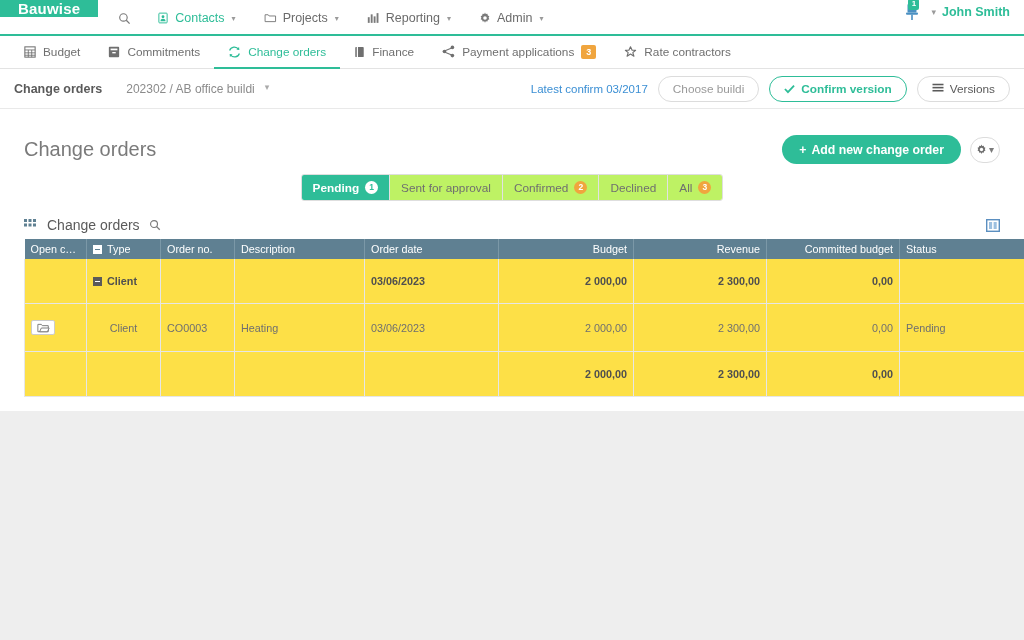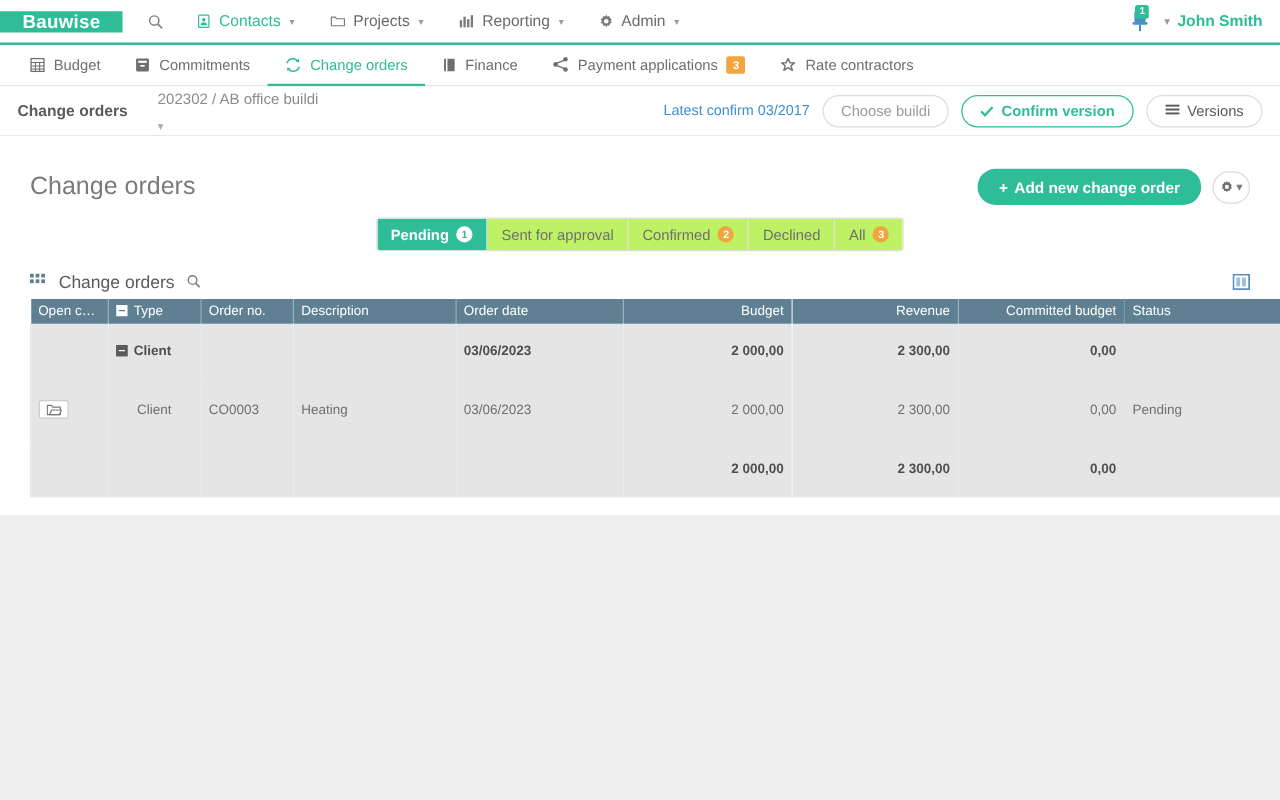--- a/index.html
+++ b/index.html
@@ -7,21 +7,21 @@
   body {
     width:1024px; height:640px;
     font-family:"Liberation Sans", sans-serif;
     background:#ffffff;
     color:#5a5a5a;
     overflow:hidden;
   }
   .app { width:1024px; height:640px; position:relative; display:flex; flex-direction:column; background:#eeeeee; }
 
   
-  .topbar { height:36px; background:#ffffff; display:flex; align-items:center; border-bottom:2px solid #2ebd98; flex:0 0 36px; }
+  .topbar { height:36px; background:#ffffff; display:flex; align-items:flex-start; border-bottom:2px solid #2ebd98; flex:0 0 36px; }
   .brand { background:#2ebd98; color:#ffffff; font-size:15px; font-weight:bold; display:flex; align-items:center; padding:0 18px; letter-spacing:.2px; }
   .nav { display:flex; align-items:center; flex:1; padding-left:4px; }
   .nav-item { display:flex; align-items:center; gap:6px; padding:0 14px; height:36px; font-size:12.5px; color:#6b6b6b; cursor:pointer; white-space:nowrap; }
   .nav-item.active { color:#2ebd98; }
   .nav-item .caret { font-size:8px; color:#9a9a9a; margin-left:1px; }
   .nav-search { padding:0 12px 0 16px; display:flex; align-items:center; cursor:pointer; }
   .topright { display:flex; align-items:center; gap:8px; padding-right:14px; }
   .pin-wrap { position:relative; width:22px; height:24px; display:flex; align-items:center; justify-content:center; cursor:pointer; }
   .pin-badge { position:absolute; top:-1px; left:7px; background:#2ebd98; color:#fff; font-size:8px; line-height:10px; min-width:11px; height:11px; border-radius:2px; text-align:center; padding:0 2px; font-weight:bold; z-index:3; }
   .user { display:flex; align-items:center; gap:6px; color:#2ebd98; font-size:12.5px; font-weight:bold; cursor:pointer; }
@@ -29,21 +29,21 @@
 
   
   .tabbar { height:33px; background:#ffffff; display:flex; align-items:stretch; border-bottom:1px solid #e3e3e3; flex:0 0 33px; padding-left:10px; }
   .tab { display:flex; align-items:center; gap:7px; padding:0 14px; font-size:11.8px; color:#6f6f6f; cursor:pointer; border-bottom:2px solid transparent; margin-bottom:-1px; white-space:nowrap; }
   .tab.active { color:#2ebd98; border-bottom-color:#2ebd98; }
   .tab .badge-orange { background:#f0a53e; color:#fff; font-size:9px; font-weight:bold; border-radius:2px; padding:1px 5px; line-height:12px; }
 
   
   .subbar { height:40px; background:#ffffff; display:flex; align-items:center; border-bottom:1px solid #e9e9e9; flex:0 0 40px; padding:0 14px 0 14px; }
   .subbar-title { font-size:12.5px; font-weight:bold; color:#5a5a5a; margin-right:24px; }
-  .proj-sel { display:flex; gap:10px; font-size:12px; color:#8b8b8b; cursor:pointer;flex-direction:column; }
+  .proj-sel { display:flex; gap:10px; font-size:12px; color:#8b8b8b; cursor:pointer; }
   .proj-sel .caret { font-size:9px; color:#aaa; }
   .subbar-right { margin-left:auto; display:flex; align-items:center; gap:10px; }
   .link-confirm { color:#3b8fd4; font-size:11.5px; cursor:pointer; }
   .btn { border:1px solid #dcdcdc; background:#fff; border-radius:14px; height:26px; padding:0 14px; font-size:11.8px; color:#9a9a9a; display:flex; align-items:center; gap:6px; cursor:pointer; font-family:inherit; }
   .btn.outline-green { border-color:#2ebd98; color:#2ebd98; font-weight:bold; }
   .btn.plain { color:#5a5a5a; }
 
   
   .content { background:#ffffff; flex:0 0 auto; padding:0 24px 0 24px; }
   .page-head { display:flex; align-items:center; padding-top:26px; }
@@ -64,21 +64,21 @@
 
   
   .gridwrap { margin-top:16px; }
   .grid-toolbar { display:flex; align-items:center; gap:9px; padding-bottom:6px; }
   .grid-name { font-size:14px; color:#5a5a5a; }
   .grid-toolbar-right { margin-left:auto; display:flex; align-items:center; }
   table.grid { width:100%; border-collapse:collapse; table-layout:fixed; font-size:10.8px; }
   table.grid th { background:#5f8092; color:#ffffff; font-weight:normal; text-align:left; padding:4px 6px; height:19px; border-right:1px solid #7b98a7; white-space:nowrap; overflow:hidden; text-overflow:ellipsis; }
   table.grid th:last-child { border-right:1px solid #5f8092; }
   table.grid th.num { text-align:right; }
-  table.grid td { border:1px solid #e6e6e6; border-top:none; padding:16px 6px; height:19px; color:#6f6f6f; background:#e5e5e5; white-space:nowrap; overflow:hidden; text-overflow:ellipsis; }
+  table.grid td { border:1px solid #e6e6e6; border-top:none; padding:16px 6px; height:19px; color:#6f6f6f; background:#fde047; white-space:nowrap; overflow:hidden; text-overflow:ellipsis; }
   table.grid td.num { text-align:right; }
   table.grid tr.group td { font-weight:bold; color:#4f4f4f; }
   table.grid tr.total td { font-weight:bold; color:#4f4f4f; }
   .collapse-box { display:inline-flex; align-items:center; justify-content:center; width:9px; height:9px; border:1px solid #5a5a5a; background:#5a5a5a; color:#fff; font-size:9px; line-height:7px; margin-right:5px; vertical-align:middle; position:relative; top:-1px; }
   .collapse-box::after { content:""; display:block; width:5px; height:1px; background:#fff; }
   .th-collapse { display:inline-flex; align-items:center; justify-content:center; width:9px; height:9px; background:#ffffff; margin-right:5px; vertical-align:middle; position:relative; top:-1px; }
   .th-collapse::after { content:""; display:block; width:5px; height:1px; background:#5f8092; }
   .openbtn { display:inline-flex; align-items:center; justify-content:center; width:24px; height:15px; border:1px solid #cccccc; border-radius:2px; background:#fff; cursor:pointer; }
   .filler { flex:1 1 auto; background:#eeeeee; }
   svg { display:block; }

